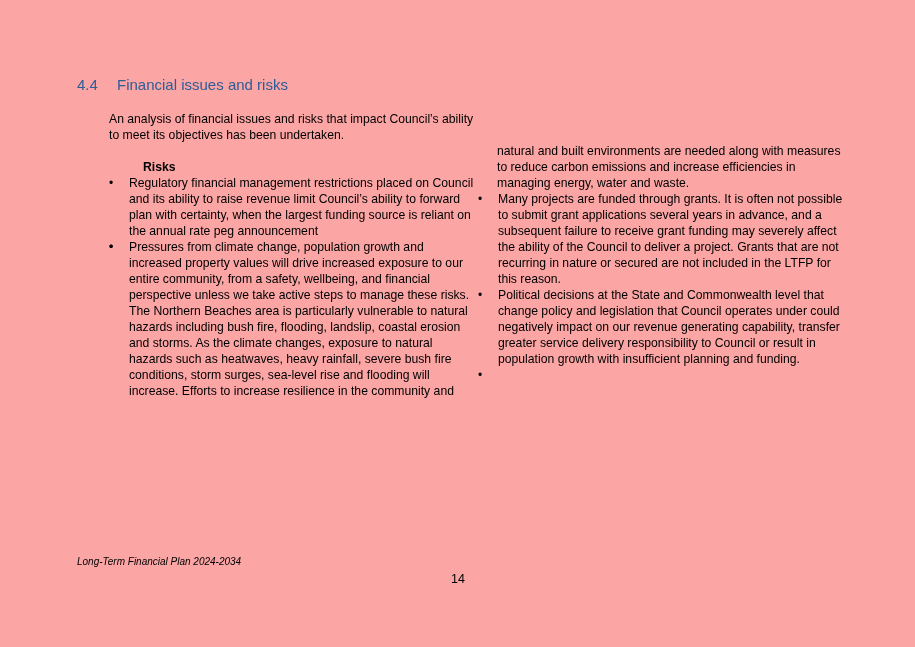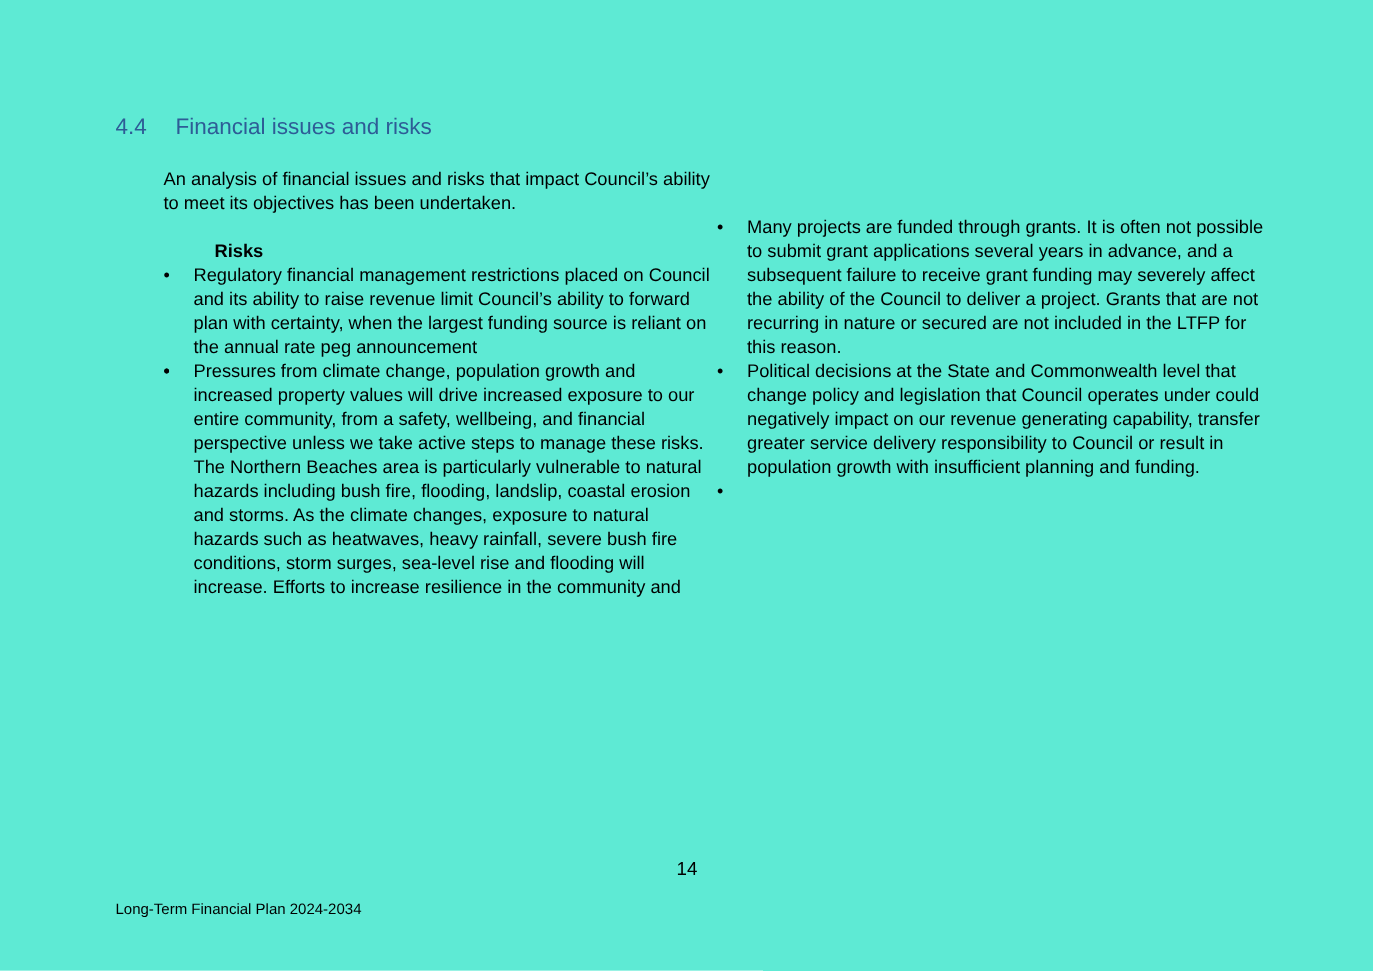--- a/index.html
+++ b/index.html
@@ -12,21 +12,21 @@
       height: 647px;
       position: relative;
       overflow: hidden;
       font-family: "Liberation Sans", sans-serif;
       color: #000000;
     }
     .page {
       position: absolute;
       left: 0; top: 0;
       width: 915px; height: 647px;
-      background: #5eead4;
+      background: #fca5a5;
     }
     .heading {
       position: absolute;
       left: 77px;
       top: 76px;
       font-size: 15px;
       color: #2e5c96;
       white-space: nowrap;
     }
     .heading .num {
@@ -80,22 +80,23 @@
     }
     .page-number {
       position: absolute;
       left: 451px;
       top: 572px;
       font-size: 12.5px;
     }
     .footer {
       position: absolute;
       left: 77px;
-      top: 601px;
+      top: 556px;
       font-size: 10px;
+      font-style: italic;
     }
   </style>
 </head>
 <body>
 
 <div class="page">
 
   <div class="heading">
     <span class="num">4.4</span><span>Financial issues and risks</span>
   </div>
@@ -112,20 +113,21 @@
         <span class="bullet">•</span>
       </li>
       <li>
         <span class="bullet">•</span>
         <span>Pressures from climate change, population growth and increased property values will drive increased exposure to our entire community, from a safety, wellbeing, and financial perspective unless we take active steps to manage these risks. The Northern Beaches area is particularly vulnerable to natural hazards including bush fire, flooding, landslip, coastal erosion and storms. As the climate changes, exposure to natural hazards such as heatwaves, heavy rainfall, severe bush fire conditions, storm surges, sea-level rise and flooding will increase. Efforts to increase resilience in the community and</span>
       </li>
     </ul>
   </div>
 
   <div class="col col-right">
+    <p class="continuation">natural and built environments are needed along with measures to reduce carbon emissions and increase efficiencies in managing energy, water and waste.</p>
     <ul class="bullets">
       <li>
         <span class="bullet">•</span>
         <span>Many projects are funded through grants. It is often not possible to submit grant applications several years in advance, and a subsequent failure to receive grant funding may severely affect the ability of the Council to deliver a project. Grants that are not recurring in nature or secured are not included in the LTFP for this reason.</span>
       </li>
       <li>
         <span class="bullet">•</span>
         <span>Political decisions at the State and Commonwealth level that change policy and legislation that Council operates under could negatively impact on our revenue generating capability, transfer greater service delivery responsibility to Council or result in population growth with insufficient planning and funding.</span>
       </li>
       <li>

